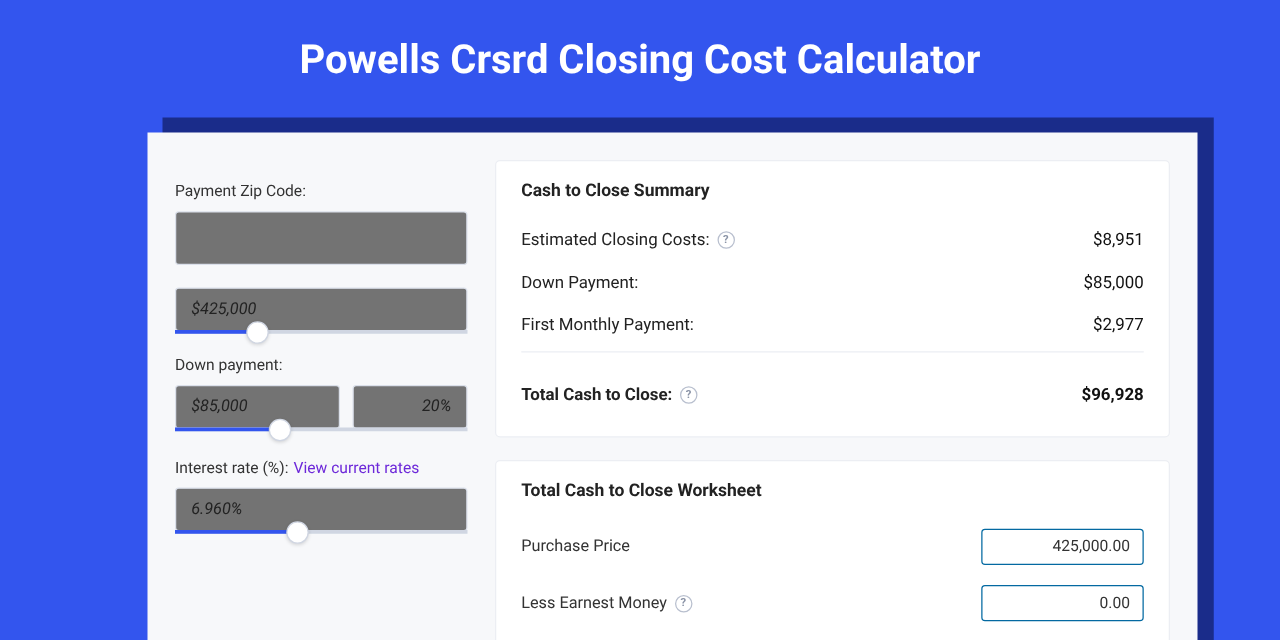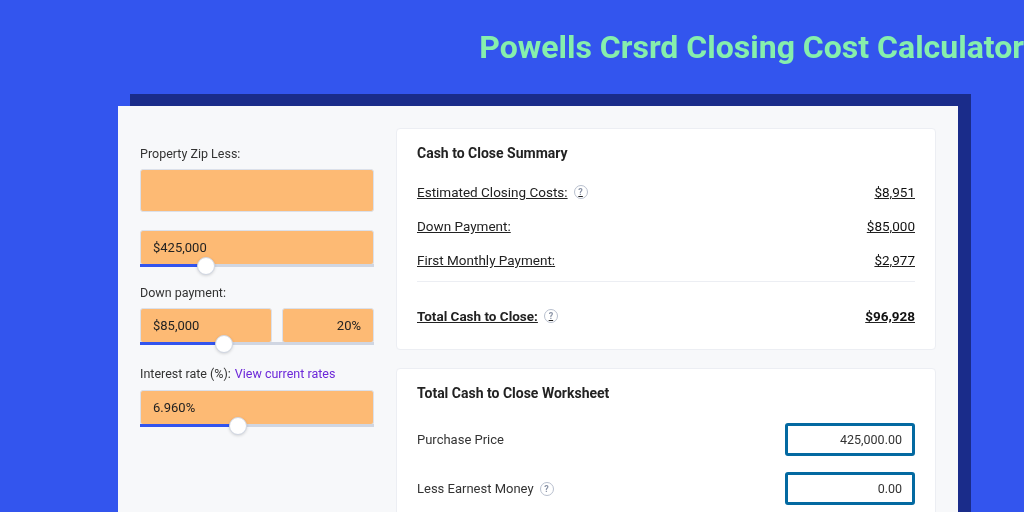--- a/index.html
+++ b/index.html
@@ -5,22 +5,22 @@
   * { box-sizing: border-box; margin: 0; padding: 0; }
   body {
     font-family: -apple-system, BlinkMacSystemFont, "Segoe UI", Roboto, Helvetica, Arial, sans-serif;
     background: #3355ee;
     width: 1024px;
     height: 512px;
     overflow: hidden;
     color: #222;
   }
   .page-title {
-    text-align: right;
-    color: #86efac;
+    text-align: center;
+    color: #ffffff;
     font-size: 32px;
     font-weight: 700;
     padding: 28px 0 24px;
   }
   .shadow-card {
     position: absolute;
     top: 94px;
     left: 130px;
     right: 53px;
     bottom: -100px;
@@ -56,27 +56,28 @@
     display: block;
   }
   .label-inline { display: inline; }
   .link {
     color: #6d28d9;
     font-size: 12.5px;
     text-decoration: none;
   }
   .input {
     width: 100%;
-    background: #fdba74;
+    background: #737373;
     border: 1px solid #dbe0ea;
     border-radius: 3px;
     padding: 9px 12px;
     font-size: 13px;
     color: #222;
     font-family: inherit;
+    font-style: italic;
   }
   .input.tall { padding: 13px 12px; }
   .slider-track {
     position: relative;
     height: 3px;
     background: #d0d6e2;
     margin-top: -1px;
   }
   .slider-track::before {
     content: "";
@@ -110,21 +111,20 @@
     font-size: 14px;
     font-weight: 700;
     margin-bottom: 14px;
   }
   .sum-row {
     display: flex;
     justify-content: space-between;
     align-items: center;
     padding: 9px 0;
     font-size: 13.5px;
-    text-decoration: underline;
   }
   .sum-row.total {
     font-weight: 700;
     border-top: 1px solid #eceef3;
     margin-top: 4px;
     padding-top: 26px;
   }
   .sum-label { color: #222; display:flex; align-items:center; gap:6px;}
   .sum-val { color: #111; }
 
@@ -133,21 +133,21 @@
     justify-content: space-between;
     align-items: center;
     padding: 8px 0;
     font-size: 13px;
   }
   .ws-label { color: #333; display:flex; align-items:center; gap:6px;}
   .ws-input {
     width: 130px;
     text-align: right;
     background: #fff;
-    border: 3px solid #0369a1;
+    border: 1px solid #0369a1;
     border-radius: 3px;
     padding: 6px 10px;
     font-size: 12.5px;
     font-family: inherit;
     color: #333;
   }
   .help-icon {
     display:inline-flex;
     width:14px;height:14px;
     border:1px solid #b8bfce;
@@ -162,21 +162,21 @@
 
 <div class="page-title">Powells Crsrd Closing Cost Calculator</div>
 
 <div class="shadow-card"></div>
 
 <div class="main-card">
 
   <div class="left-col">
 
     <div class="form-group">
-      <label class="label">Property Zip Less:</label>
+      <label class="label">Payment Zip Code:</label>
       <input class="input tall" value="" style="">
     </div>
 
     <div class="form-group">
       <input class="input" value="$425,000" style="">
       <div class="slider-track" style="--fill:28%">
         <div class="slider-thumb"></div>
       </div>
     </div>
 

